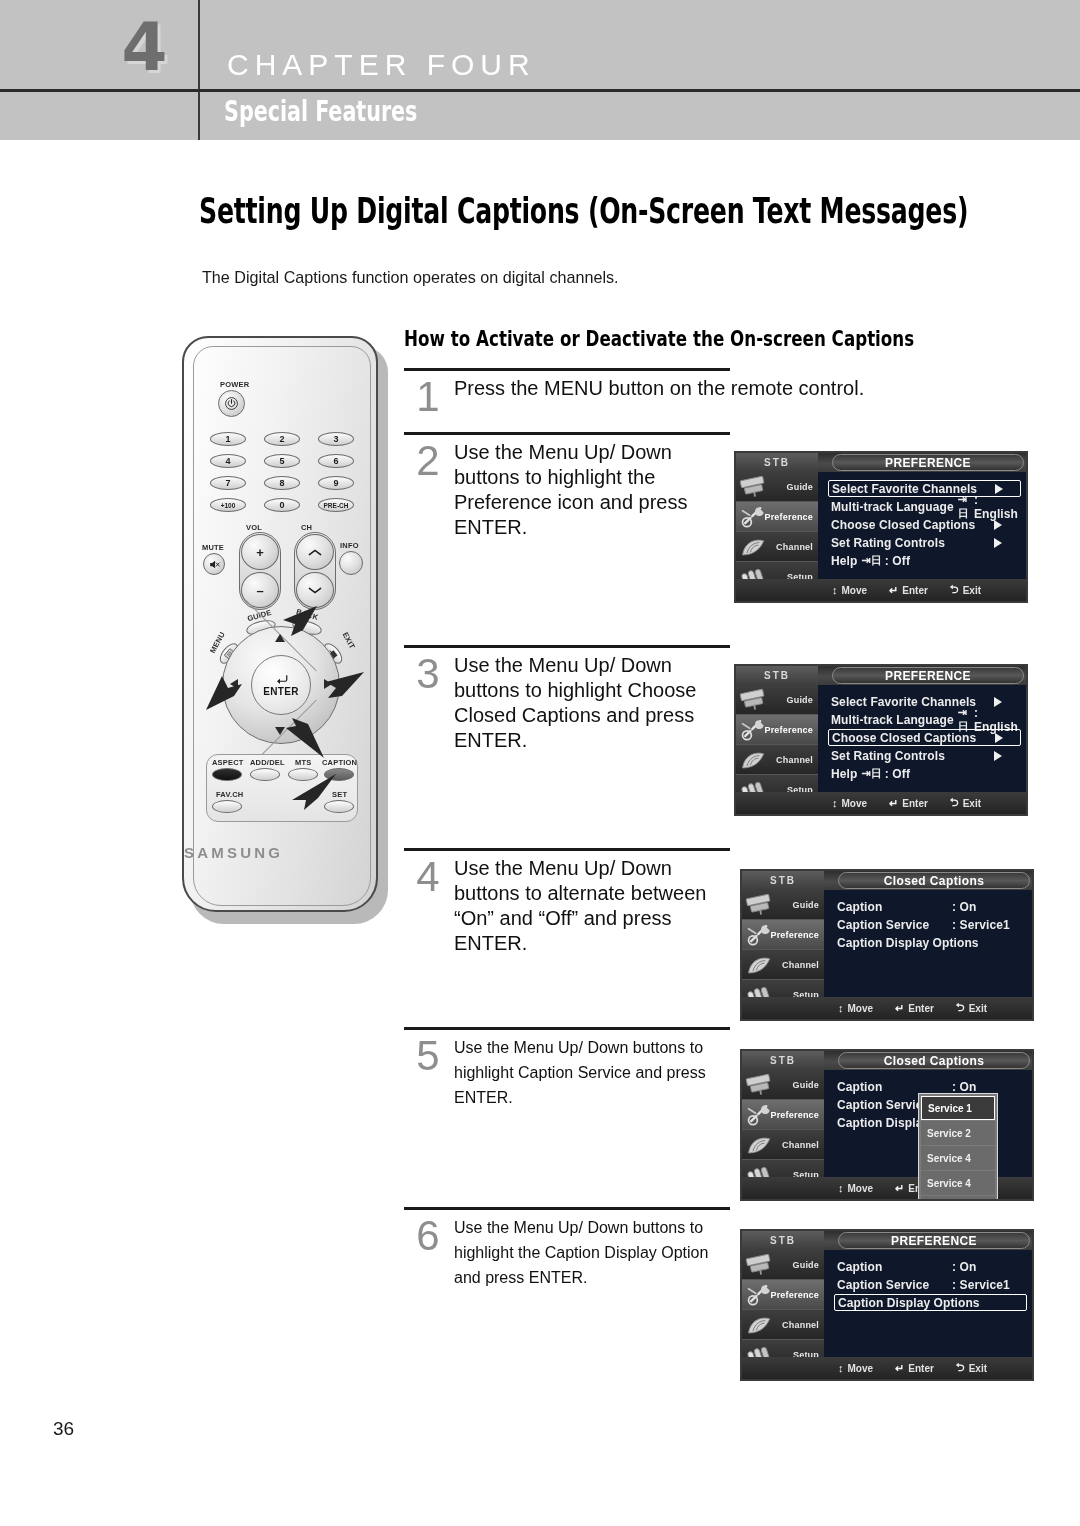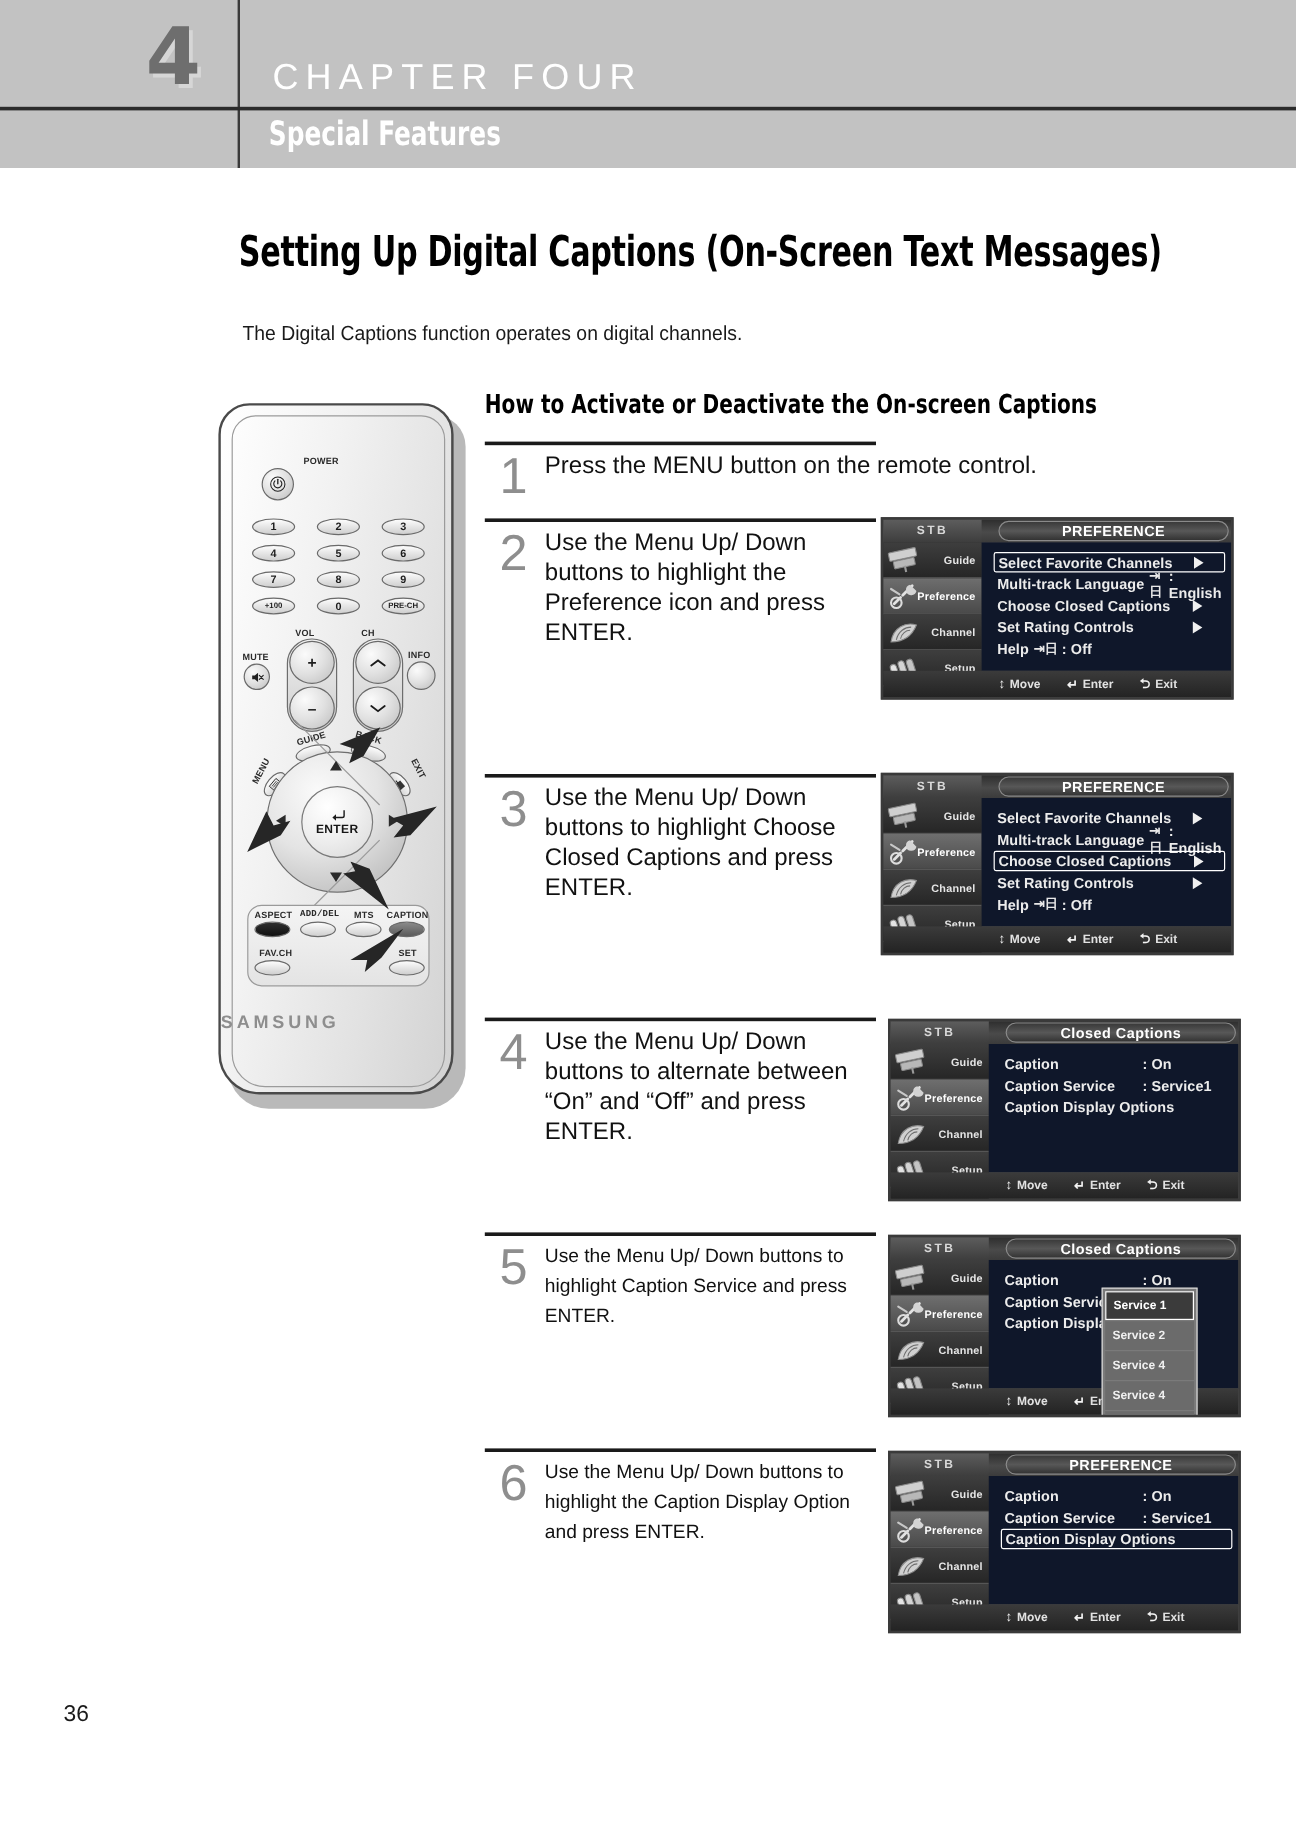--- a/index.html
+++ b/index.html
@@ -278,20 +278,21 @@
   
   .osd {
     position: absolute;
     width: 294px;
     height: 152px;
     background: #4f4f4f;
     border: 2px solid #3a3a3a;
     box-sizing: border-box;
     font-family: "Liberation Sans", sans-serif;
     overflow: hidden;
+    margin-top: 20px;
   }
   .osd-topbar {
     position: absolute;
     left: 0; top: 0;
     width: 100%; height: 19px;
     background: linear-gradient(180deg,#2e2e2e 0%,#4a4a4a 55%,#3b3b3b 100%);
   }
   .osd-stb {
     position: absolute;
     left: 0; top: 0;
@@ -466,21 +467,21 @@
 
 <div id="page-title">Setting Up Digital Captions (On-Screen Text Messages)</div>
 <div id="intro-paragraph">The Digital Captions function operates on digital channels.</div>
 <div id="section-heading">How to Activate or Deactivate the On-screen Captions</div>
 
 <div id="remote-wrap">
   <div id="remote-shadow"></div>
   <div id="remote-body">
     <div id="remote-inner-line"></div>
 
-    <div class="rlabel" style="left:36px; top:42px;margin-left:33px;">POWER</div>
+    <div class="rlabel" style="left:36px; top:42px;">POWER</div>
     <div class="rbtn-round" style="left:34px; top:52px; width:27px; height:27px;">
       <svg width="15" height="15" viewBox="0 0 24 24">
         <circle cx="12" cy="12" r="9.5" fill="none" stroke="#222" stroke-width="1.4"></circle>
         <path d="M12 5.5 L12 11.5" stroke="#222" stroke-width="1.8" stroke-linecap="round"></path>
         <path d="M8.2 7.6 A5.4 5.4 0 1 0 15.8 7.6" fill="none" stroke="#222" stroke-width="1.5" stroke-linecap="round"></path>
       </svg>
     </div>
 
     <div class="rbtn-oval" style="left:26px; top:94px; width:36px; height:14px;">1</div>
     <div class="rbtn-oval" style="left:80px; top:94px; width:36px; height:14px;">2</div>
@@ -566,21 +567,21 @@
       <svg width="15" height="12" viewBox="0 0 20 16" style="margin-bottom:1px;">
         <path d="M17 3 v6 a2 2 0 0 1 -2 2 H6" fill="none" stroke="#1c1c1c" stroke-width="1.6"></path>
         <path d="M8 7.5 L4 11 L8 14.5 z" fill="#1c1c1c"></path>
       </svg>
       <span class="enter-txt">ENTER</span>
     </div>
 
     <div id="bottom-panel"></div>
     <div class="rlabel" style="left:28px; top:420px;">ASPECT</div>
     <div class="rbtn-oval" style="left:28px; top:430px; width:30px; height:13px; background:linear-gradient(180deg,#2e2e2e,#111);"></div>
-    <div class="rlabel" style="left:66px; top:420px;font-family:Liberation Mono, monospace;">ADD/DEL</div>
+    <div class="rlabel" style="left:66px; top:420px;">ADD/DEL</div>
     <div class="rbtn-oval" style="left:66px; top:430px; width:30px; height:13px;"></div>
     <div class="rlabel" style="left:111px; top:420px;">MTS</div>
     <div class="rbtn-oval" style="left:104px; top:430px; width:30px; height:13px;"></div>
     <div class="rlabel" style="left:138px; top:420px;">CAPTION</div>
     <div class="rbtn-oval" style="left:140px; top:430px; width:30px; height:13px; background:linear-gradient(180deg,#8a8a8a,#5a5a5a);"></div>
 
     <div class="rlabel" style="left:32px; top:452px;">FAV.CH</div>
     <div class="rbtn-oval" style="left:28px; top:462px; width:30px; height:13px;"></div>
     <div class="rlabel" style="left:148px; top:452px;">SET</div>
     <div class="rbtn-oval" style="left:140px; top:462px; width:30px; height:13px;"></div>

